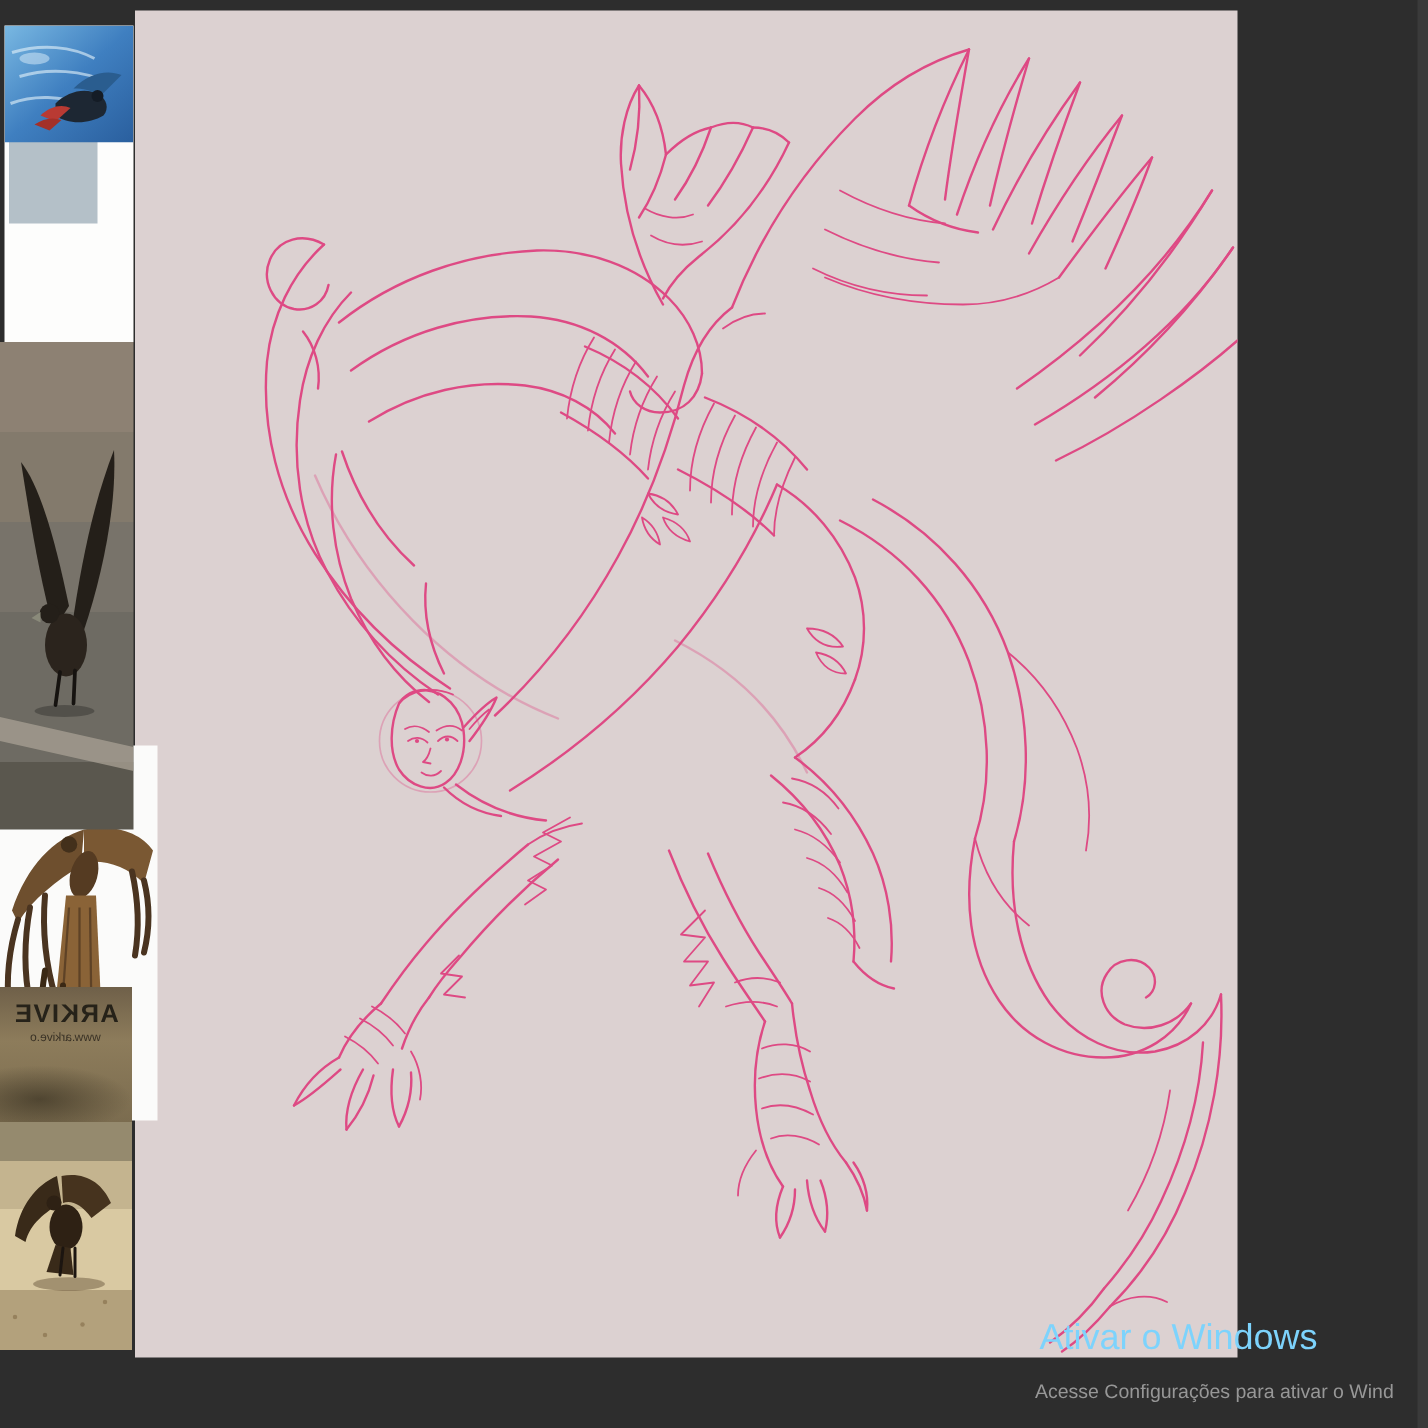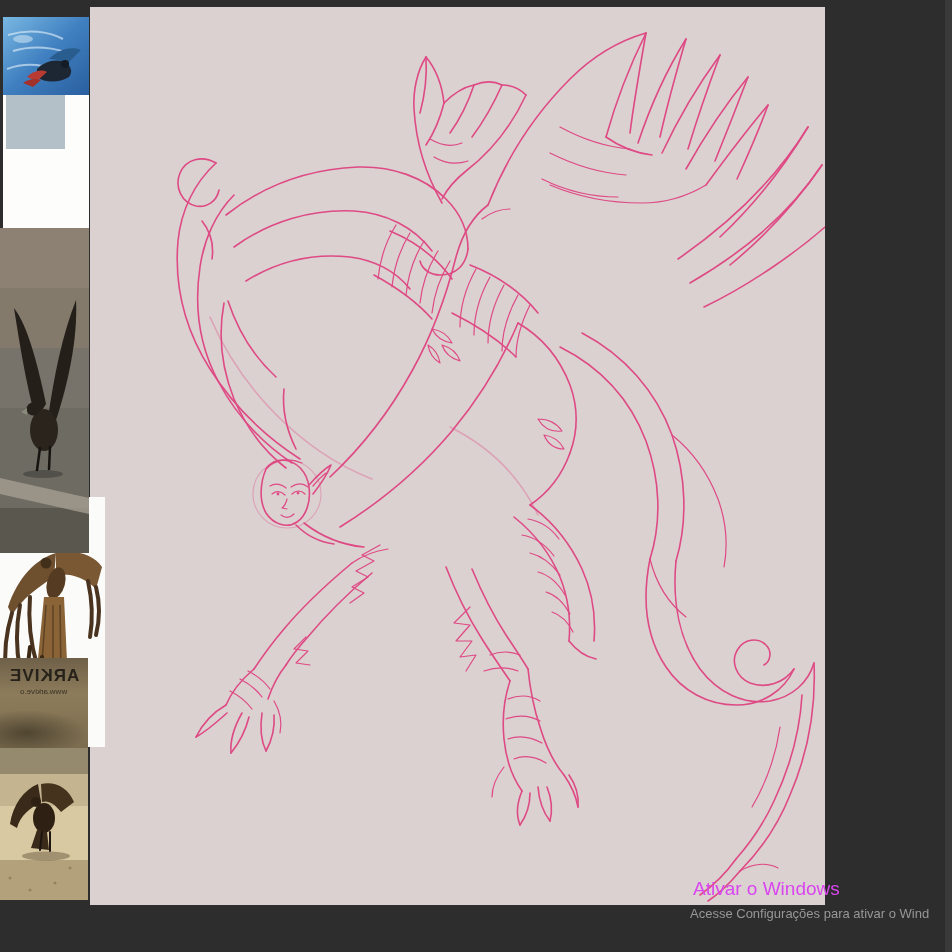--- a/index.html
+++ b/index.html
@@ -44,22 +44,22 @@
     background:radial-gradient(ellipse at 30% 60%, rgba(40,34,22,.55), rgba(40,34,22,0) 70%);}
   .ref-sand{left:0;top:748px;width:88px;height:152px;
     background:linear-gradient(#958a6e 0 26px,#c4b48f 26px 58px,#d9c9a2 58px 112px,#b3a17c 112px 152px);}
   .ref svg{position:absolute;left:0;top:0;}
 
   
   .right-strip{position:absolute;right:0;top:0;width:7px;height:952px;background:var(--right_strip,#3a3a3a);}
 
   
   .watermark{position:absolute;left:693px;top:878px;color:#9e9a9a;white-space:nowrap;}
-  .wm1{font-size:19px;color:#d946ef;}
-  .wm2{font-size:13px;color:#979797;margin-top:6px;margin-left:-3px;}
+  .wm1{font-size:24px;color:#7dd3fc;}
+  .wm2{font-size:13px;color:#979797;margin-top:14px;margin-left:-3px;}
 </style>
 </head>
 <body>
 
 <div class="app">
 
   <div class="canvas">
     <svg class="sketch" viewBox="0 0 735 898" width="735" height="898">
 
       <g class="faint">

